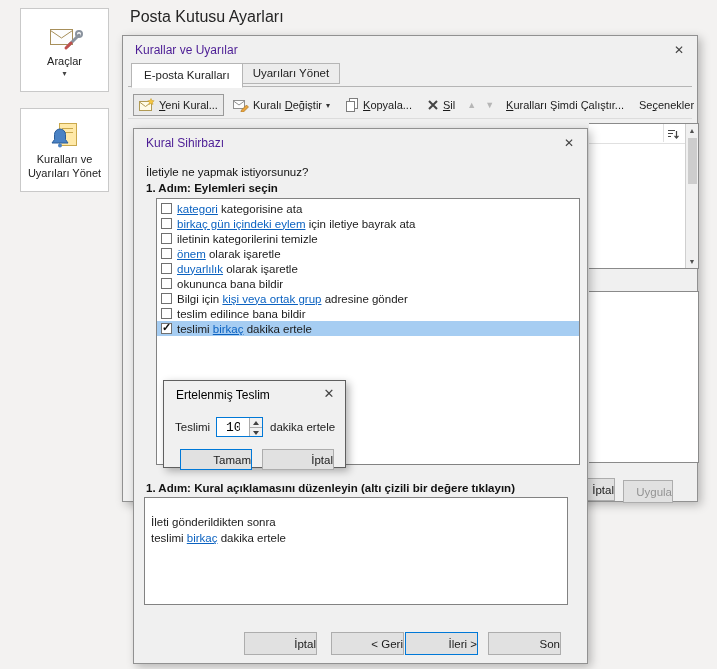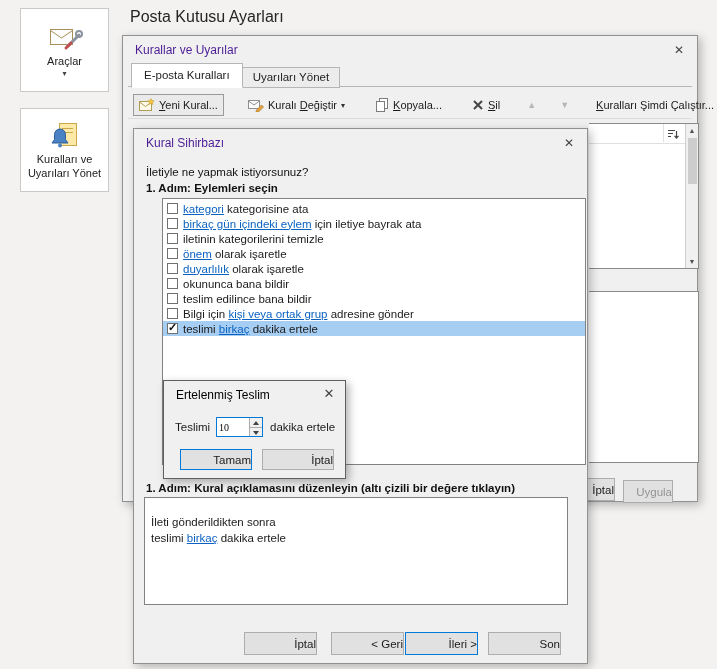--- a/index.html
+++ b/index.html
@@ -14,26 +14,26 @@
   .side-caret{font-size:8px;color:#444;line-height:1}
 
   
   .dlg{position:absolute;background:#f0f0f0;border:1px solid #919191;box-shadow:3px 3px 9px rgba(0,0,0,.25)}
   .dlg-title{position:absolute;left:12px;top:7px;font-size:12px;color:#4c1d95;white-space:nowrap}
   .dlg-title.active{color:#000}
   .dlg-close{position:absolute;right:9px;top:6px;width:18px;height:16px;text-align:center;font-size:12px;color:#444;cursor:pointer;line-height:16px}
 
   
   .tab-baseline{position:absolute;left:5px;right:5px;top:50px;border-top:1px solid #b5b5b5}
-  .tabs{position:absolute;left:8px;top:27px;display:flex;align-items:flex-end;z-index:2}
+  .tabs{position:absolute;left:8px;top:27px;display:flex;align-items:flex-start;z-index:2}
   .tab{font-size:11.5px;padding:3px 10px 4px;border:1px solid #b5b5b5;background:#ececec;color:#222;margin-right:-1px;cursor:pointer}
   .tab.active{background:#fff;padding:5px 12px 6px;border-bottom:1px solid #fff;position:relative;z-index:3}
 
   
-  .toolbar{position:absolute;left:10px;top:57px;right:8px;height:24px;display:flex;align-items:center;gap:18px;font-size:11px;white-space:nowrap;z-index:1}
+  .toolbar{position:absolute;left:10px;top:57px;right:8px;height:24px;display:flex;align-items:center;gap:3px;font-size:11px;white-space:nowrap;z-index:1}
   .toolbar-sep-line{position:absolute;left:5px;right:5px;top:82px;border-top:1px solid #dcdcdc}
   .tb-btn{display:flex;align-items:center;gap:4px;padding:3px 5px;background:transparent;border:1px solid transparent;font-family:inherit;font-size:11px;color:#1b1b1b;cursor:pointer}
   .tb-btn.boxed{border:1px solid #9a9a9a;background:#eaeaea}
   .tb-btn u{text-decoration:underline}
   .caret{font-size:8px;color:#333}
   .tb-arrow{font-size:9px;color:#b6b6b6;padding:0 3px;cursor:default}
   .tb-options{margin-left:auto}
 
   
   .rules-list-frag{position:absolute;left:466px;top:87px;width:110px;height:146px;background:#fff;border:1px solid #8a8a8a;border-left:none}
@@ -46,35 +46,35 @@
   .preview-frag{position:absolute;left:466px;top:255px;width:110px;height:172px;background:#fff;border:1px solid #8a8a8a;border-left:none}
 
   
   .btn{background:#e1e1e1;border:1px solid #adadad;font-family:inherit;font-size:11.5px;color:#1b1b1b;cursor:pointer;text-align:right}
   .btn.default{border-color:#0078d7}
   .btn.disabled{color:#939393;cursor:default}
 
   
   .wz-text{position:absolute;left:12px;font-size:11.5px;color:#111}
   .wz-bold{font-weight:bold}
-  .listbox{position:absolute;left:28px;top:69px;width:424px;height:267px;background:#fff;border:1px solid #828282;overflow:hidden;padding-top:2px}
+  .listbox{position:absolute;left:22px;top:69px;width:424px;height:267px;background:#fff;border:1px solid #828282;overflow:hidden;padding-top:2px}
   .lb-row{display:flex;align-items:center;gap:5px;height:15px;padding-left:4px;font-size:11.5px;cursor:default}
   .lb-row.selected{background:#a6cdf2}
   .cb{width:11px;height:11px;background:#fff;border:1px solid #707070;flex:0 0 auto;position:relative;cursor:pointer}
   .cb.checked::after{content:"✓";position:absolute;left:0;top:-3px;font-size:11px;font-weight:bold;color:#111}
   .lnk{color:#0b62c1;text-decoration:underline;cursor:pointer}
   .descbox{position:absolute;left:10px;top:368px;width:424px;height:108px;background:#fff;border:1px solid #828282;font-size:11.5px;line-height:16px;padding:16px 6px}
   .wz-btn{position:absolute;top:503px;width:73px;height:23px}
 
   
-  .defer{position:absolute;left:29px;top:251px;width:183px;height:99px;background:#f0f0f0;border:1px solid #5f5f5f;box-shadow:3px 3px 8px rgba(0,0,0,.3);z-index:5}
+  .defer{position:absolute;left:29px;top:251px;width:183px;height:88px;background:#f0f0f0;border:1px solid #5f5f5f;box-shadow:3px 3px 8px rgba(0,0,0,.3);z-index:5}
   .defer .dlg-close{font-size:13px;top:5px;right:7px}
   .defer-label{position:absolute;left:11px;top:40px;font-size:11.5px}
   .spin-wrap{position:absolute;left:52px;top:36px;width:47px;height:20px;border:1px solid #0078d7;background:#fff;display:flex}
-  .num-input{flex:1;width:28px;border:none;outline:none;font-family:Liberation Serif, serif;font-size:10px;padding:1px 2px;background:#fff}
+  .num-input{flex:1;width:28px;border:none;outline:none;font-family:Liberation Mono, monospace;font-size:13px;padding:1px 9px;background:#fff}
   .spinner{width:13px;border-left:1px solid #ababab;display:flex;flex-direction:column}
   .sp{flex:1;background:#f0f0f0;position:relative;cursor:pointer}
   .sp + .sp{border-top:1px solid #ababab}
   .sp::after{content:"";position:absolute;left:3px;border-left:3px solid transparent;border-right:3px solid transparent}
   .sp.up::after{top:3px;border-bottom:4px solid #404040}
   .sp.down::after{top:3px;border-top:4px solid #404040}
   .defer-suffix{position:absolute;left:106px;top:40px;font-size:11.5px;white-space:nowrap}
   .defer-btn{position:absolute;top:68px;width:72px;height:21px;font-size:11.5px}
 
   svg{display:block}
@@ -230,25 +230,25 @@
       <div class="lb-row">
         <span class="cb"></span>
         <span><span></span><a class="lnk">duyarlılık</a><span> olarak işaretle</span></span>
       </div>
       <div class="lb-row">
         <span class="cb"></span>
         <span><span>okununca bana bildir</span><a class="lnk"></a><span></span></span>
       </div>
       <div class="lb-row">
         <span class="cb"></span>
+        <span><span>Bilgi için </span><a class="lnk">kişi veya ortak grup</a><span> adresine gönder</span></span>
+      </div>
+      <div class="lb-row">
+        <span class="cb"></span>
         <span><span>teslim edilince bana bildir</span><a class="lnk"></a><span></span></span>
-      </div>
-      <div class="lb-row">
-        <span class="cb"></span>
-        <span><span>Bilgi için </span><a class="lnk">kişi veya ortak grup</a><span> adresine gönder</span></span>
       </div>
       <div class="lb-row selected">
         <span class="cb checked"></span>
         <span><span>teslimi </span><a class="lnk">birkaç</a><span> dakika ertele</span></span>
       </div>
     </div>
 
     <div class="wz-text wz-bold" style="top:353px">1. Adım: Kural açıklamasını düzenleyin (altı çizili bir değere tıklayın)</div>
     <div class="descbox">
       <div>İleti gönderildikten sonra</div>

